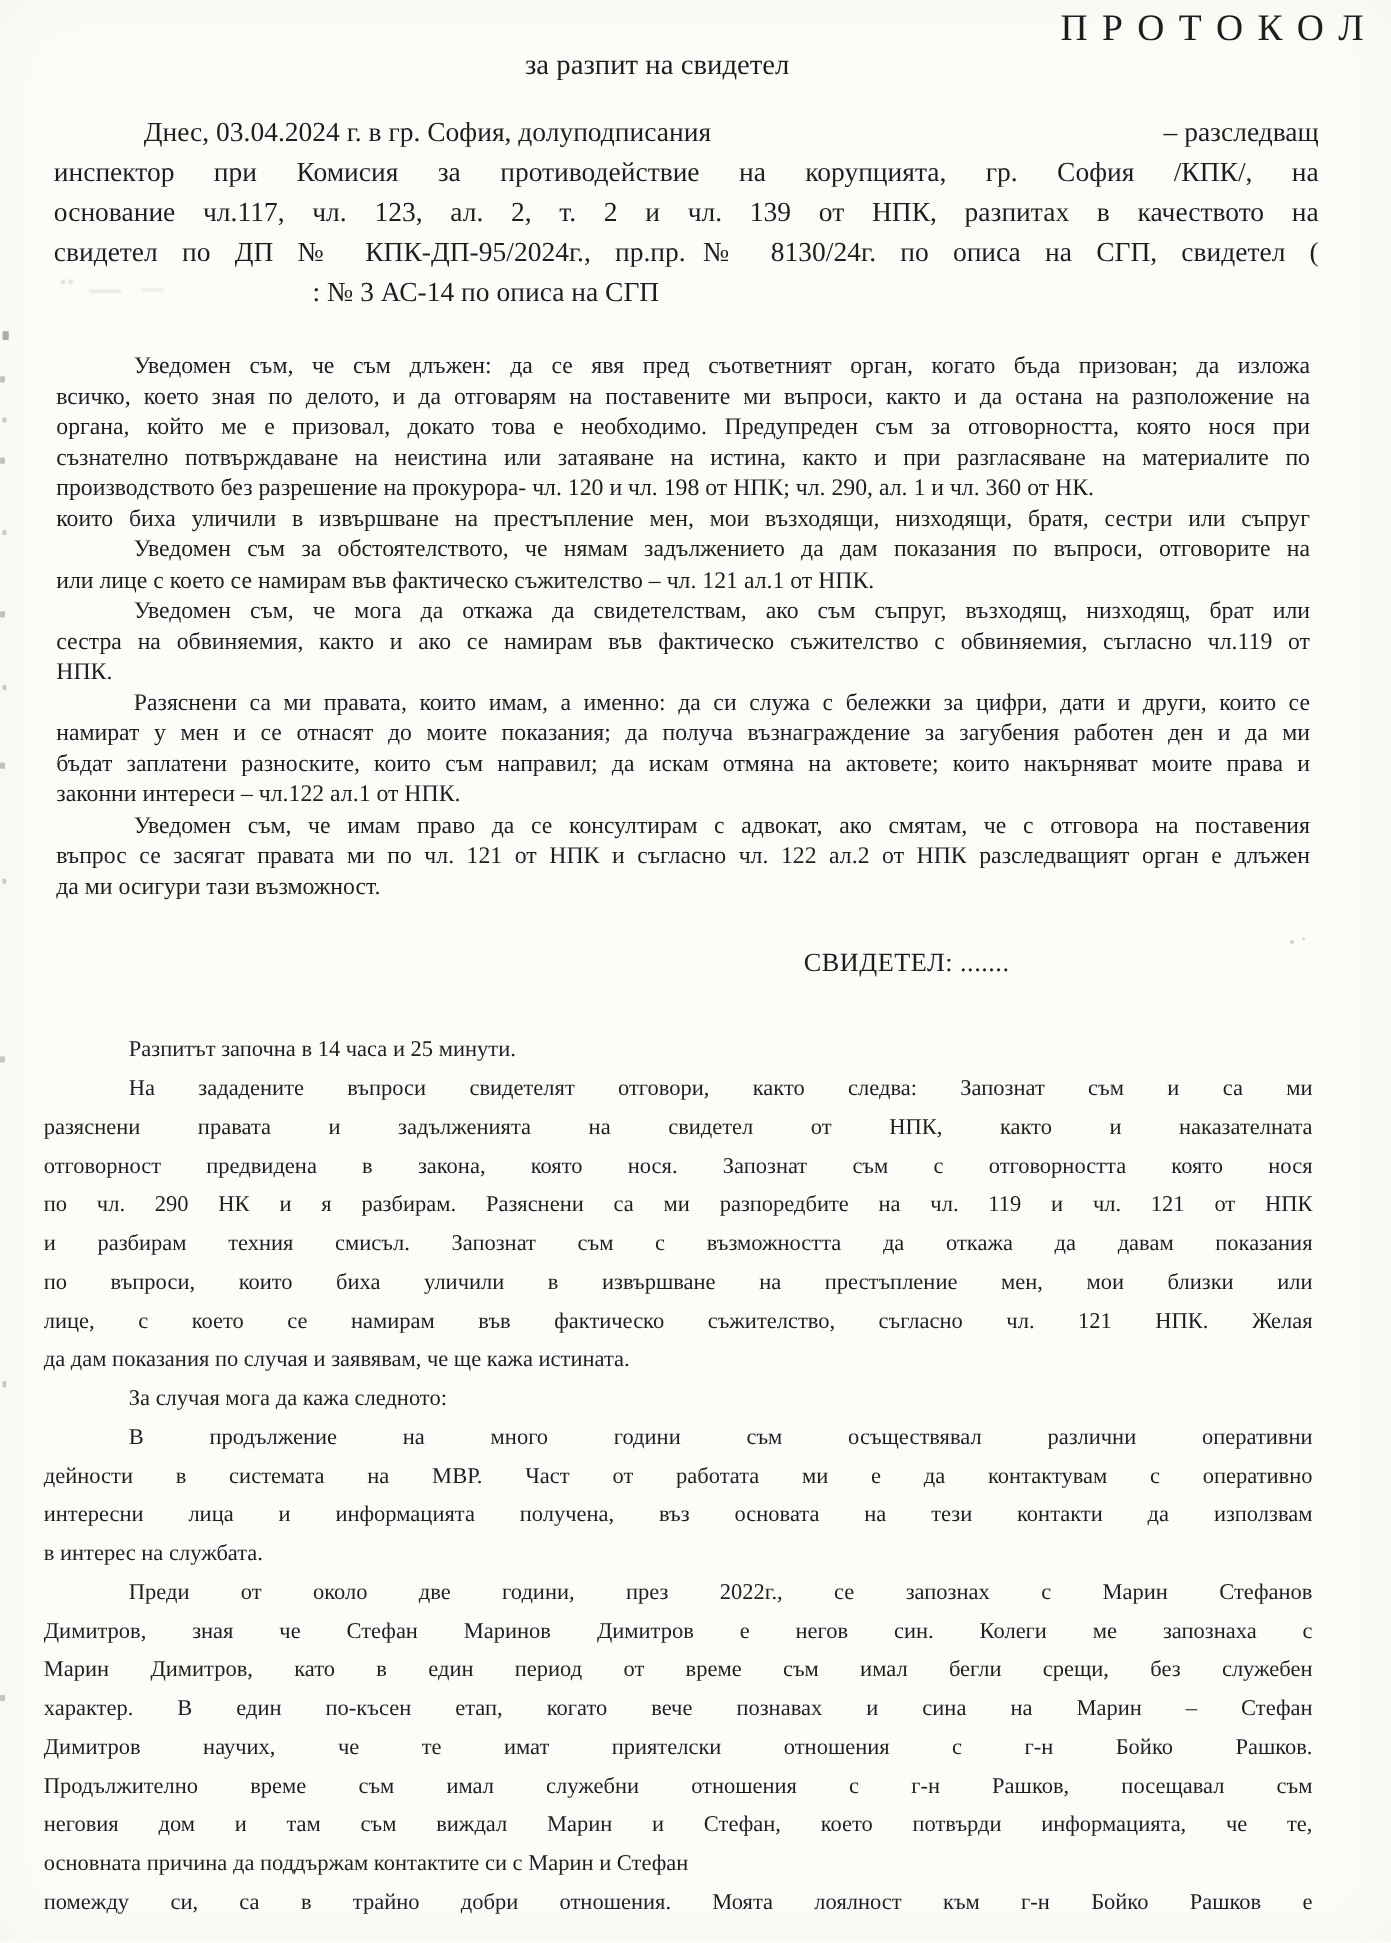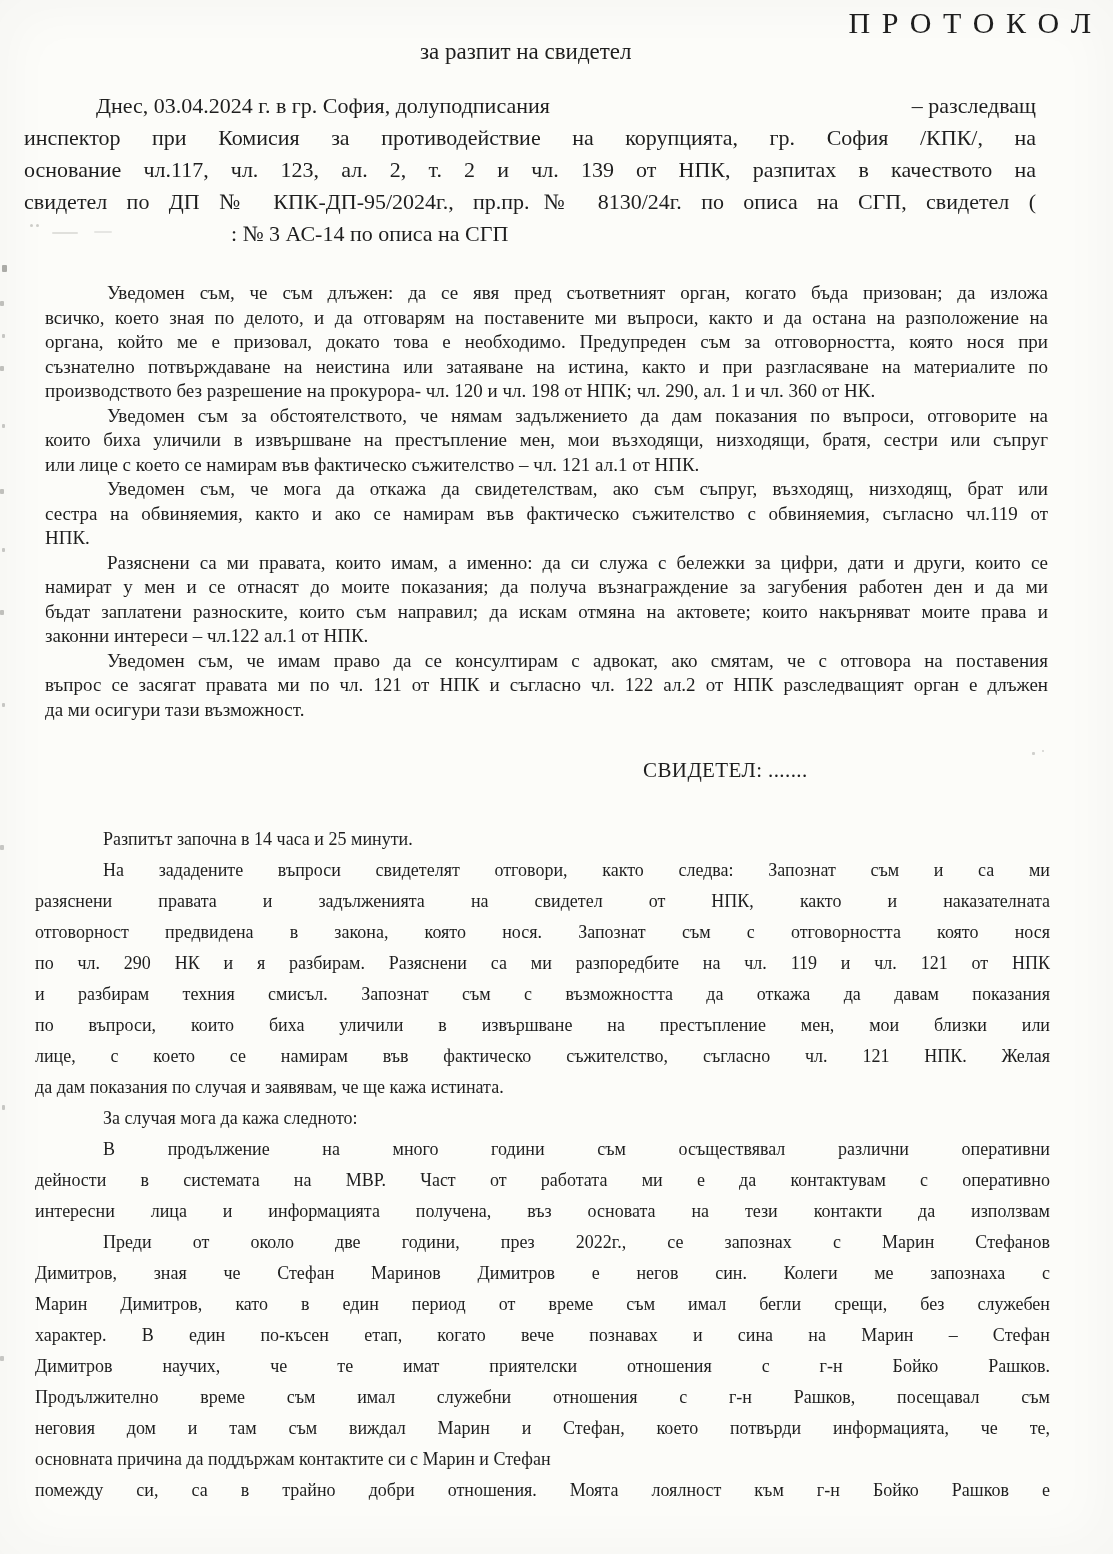--- a/index.html
+++ b/index.html
@@ -22,21 +22,21 @@
   }
   .subtitle {
     position:absolute; top:39px; left:420px;
     font-size:23px;
   }
 
   .line { text-align:justify; text-align-last:justify; }
   .line.last { text-align:right; text-align-last:left; }
 
   .intro {
-    position:absolute; top:90px; left:24px; width:1012px;
+    position:absolute; top:90px; left:43px; width:1012px;
     font-size:22px; line-height:32px;
   }
   .intro-first { display:flex; justify-content:space-between; }
   .intro-first-left { padding-left:72px; white-space:nowrap; }
   .redaction-gap { flex:1 1 auto; min-width:120px; }
   .intro-first-right { white-space:nowrap; }
   .case-line {
     position:relative;
     text-align:left; text-align-last:left;
     padding-left:207px;
@@ -98,22 +98,22 @@
 
   <div class="rights soft">
       <div class="para">
         <div class="line first">Уведомен съм, че съм длъжен: да се явя пред съответният орган, когато бъда призован;  да изложа</div>
         <div class="line">всичко, което зная по делото, и да отговарям на поставените ми въпроси, както и да остана на разположение на</div>
         <div class="line">органа, който ме е призовал, докато това е необходимо. Предупреден съм за отговорността, която нося при</div>
         <div class="line">съзнателно потвърждаване на неистина или затаяване на истина, както и при разгласяване на материалите по</div>
         <div class="line last">производството без разрешение на прокурора- чл. 120 и чл. 198 от НПК; чл. 290, ал. 1 и чл. 360 от НК.</div>
       </div>
       <div class="para">
+        <div class="line">които биха уличили в извършване на престъпление мен, мои възходящи, низходящи, братя, сестри или съпруг</div>
         <div class="line first">Уведомен съм за обстоятелството, че нямам задължението да дам показания по въпроси, отговорите на</div>
-        <div class="line">които биха уличили в извършване на престъпление мен, мои възходящи, низходящи, братя, сестри или съпруг</div>
         <div class="line last">или лице с което се намирам във фактическо съжителство – чл. 121  ал.1 от НПК.</div>
       </div>
       <div class="para">
         <div class="line first">Уведомен съм, че мога да откажа да свидетелствам, ако съм съпруг, възходящ, низходящ, брат или</div>
         <div class="line">сестра на обвиняемия, както и ако се намирам във фактическо съжителство с обвиняемия, съгласно чл.119 от</div>
         <div class="line last">НПК.</div>
       </div>
       <div class="para">
         <div class="line first">Разяснени са ми правата, които имам, а именно: да си служа с бележки за цифри, дати и други, които се</div>
         <div class="line">намират у мен и се отнасят до моите показания; да получа възнаграждение за загубения работен ден и да ми</div>
@@ -145,20 +145,21 @@
         <div class="line">лице, с което се намирам във фактическо съжителство, съгласно чл. 121 НПК. Желая</div>
         <div class="line last">да дам показания по случая и  заявявам, че ще кажа истината.</div>
       </div>
       <div class="para">
         <div class="line first last">За случая мога да кажа следното:</div>
       </div>
       <div class="para">
         <div class="line first">В продължение на много години съм осъществявал различни оперативни</div>
         <div class="line">дейности в системата на МВР. Част от работата ми е да контактувам с оперативно</div>
         <div class="line">интересни лица и информацията получена, въз основата на тези контакти да използвам</div>
+        <div class="line last">в интерес на службата.</div>
       </div>
       <div class="para">
         <div class="line first">Преди от около две години, през 2022г., се запознах с Марин Стефанов</div>
         <div class="line">Димитров, зная че Стефан Маринов Димитров е негов син. Колеги ме запознаха с</div>
         <div class="line">Марин Димитров, като в един период от време съм имал бегли срещи, без служебен</div>
         <div class="line">характер. В един по-късен етап, когато вече познавах и сина на Марин – Стефан</div>
         <div class="line">Димитров научих, че те имат приятелски отношения с г-н Бойко Рашков.</div>
         <div class="line">Продължително време съм имал служебни отношения с г-н Рашков, посещавал съм</div>
         <div class="line">неговия дом и там съм виждал Марин и Стефан, което потвърди информацията, че те,</div>
         <div class="line last">основната причина да поддържам контактите си с Марин и Стефан</div>

